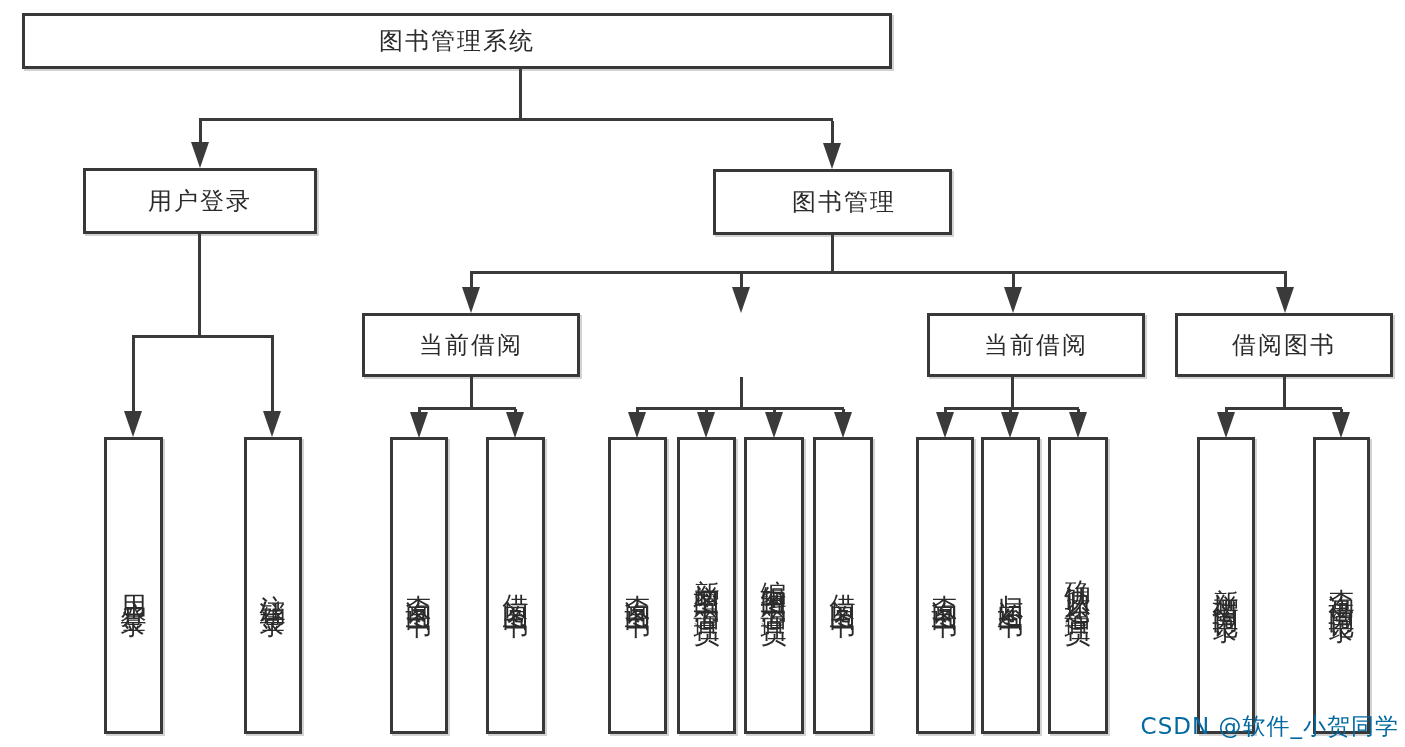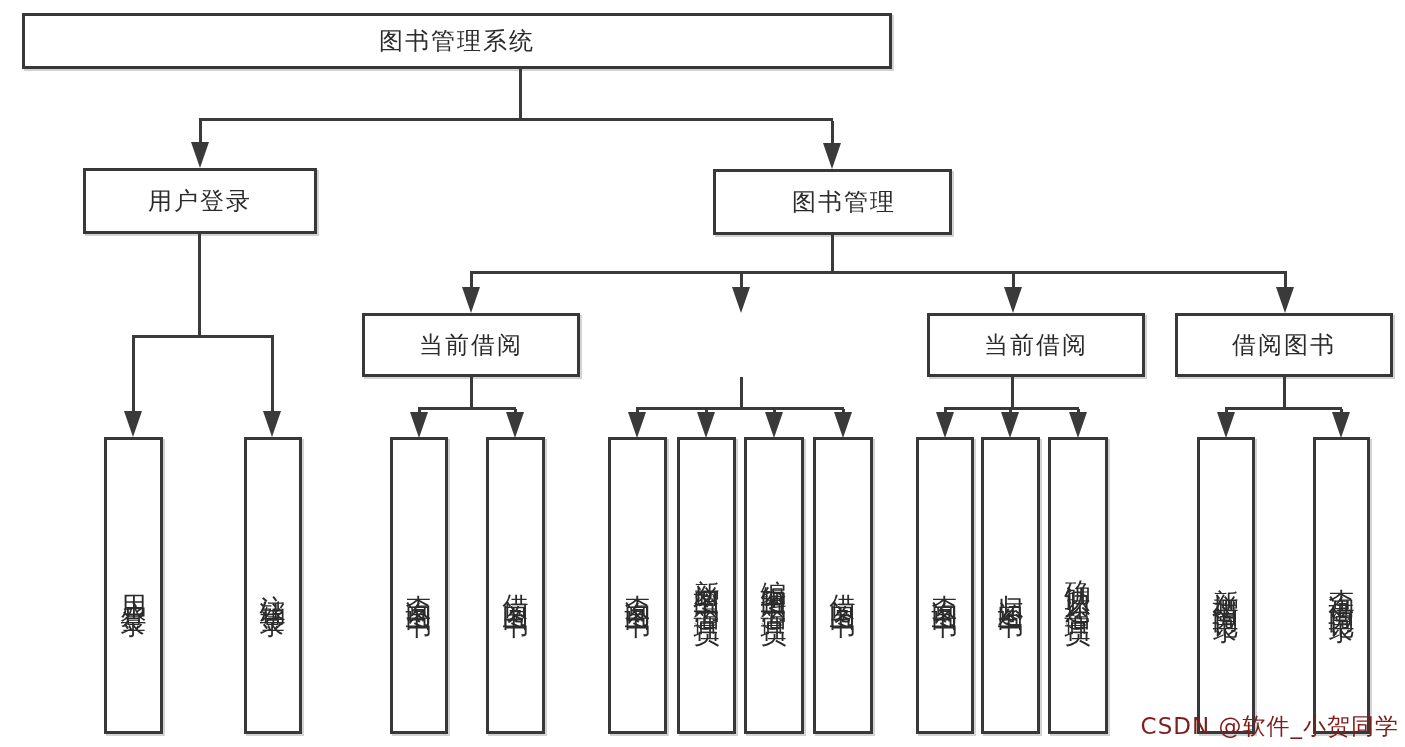--- a/index.html
+++ b/index.html
@@ -82,21 +82,21 @@
   #l-recd-0  { left: 1197px; width: 58px; line-height: 52px; }
   #l-recd-1  { left: 1313px; width: 57px; line-height: 51px; }
 
   
   .watermark {
     position: absolute;
     right: 6px;
     top: 711px;
     font-size: 23px;
     letter-spacing: 1px;
-    color: #7f1d1d;
+    color: #0369a1;
     white-space: nowrap;
   }
 </style>
 </head>
 <body>
 
 <div class="canvas">
 
   <div class="box hbox" id="root">图书管理系统</div>
 

